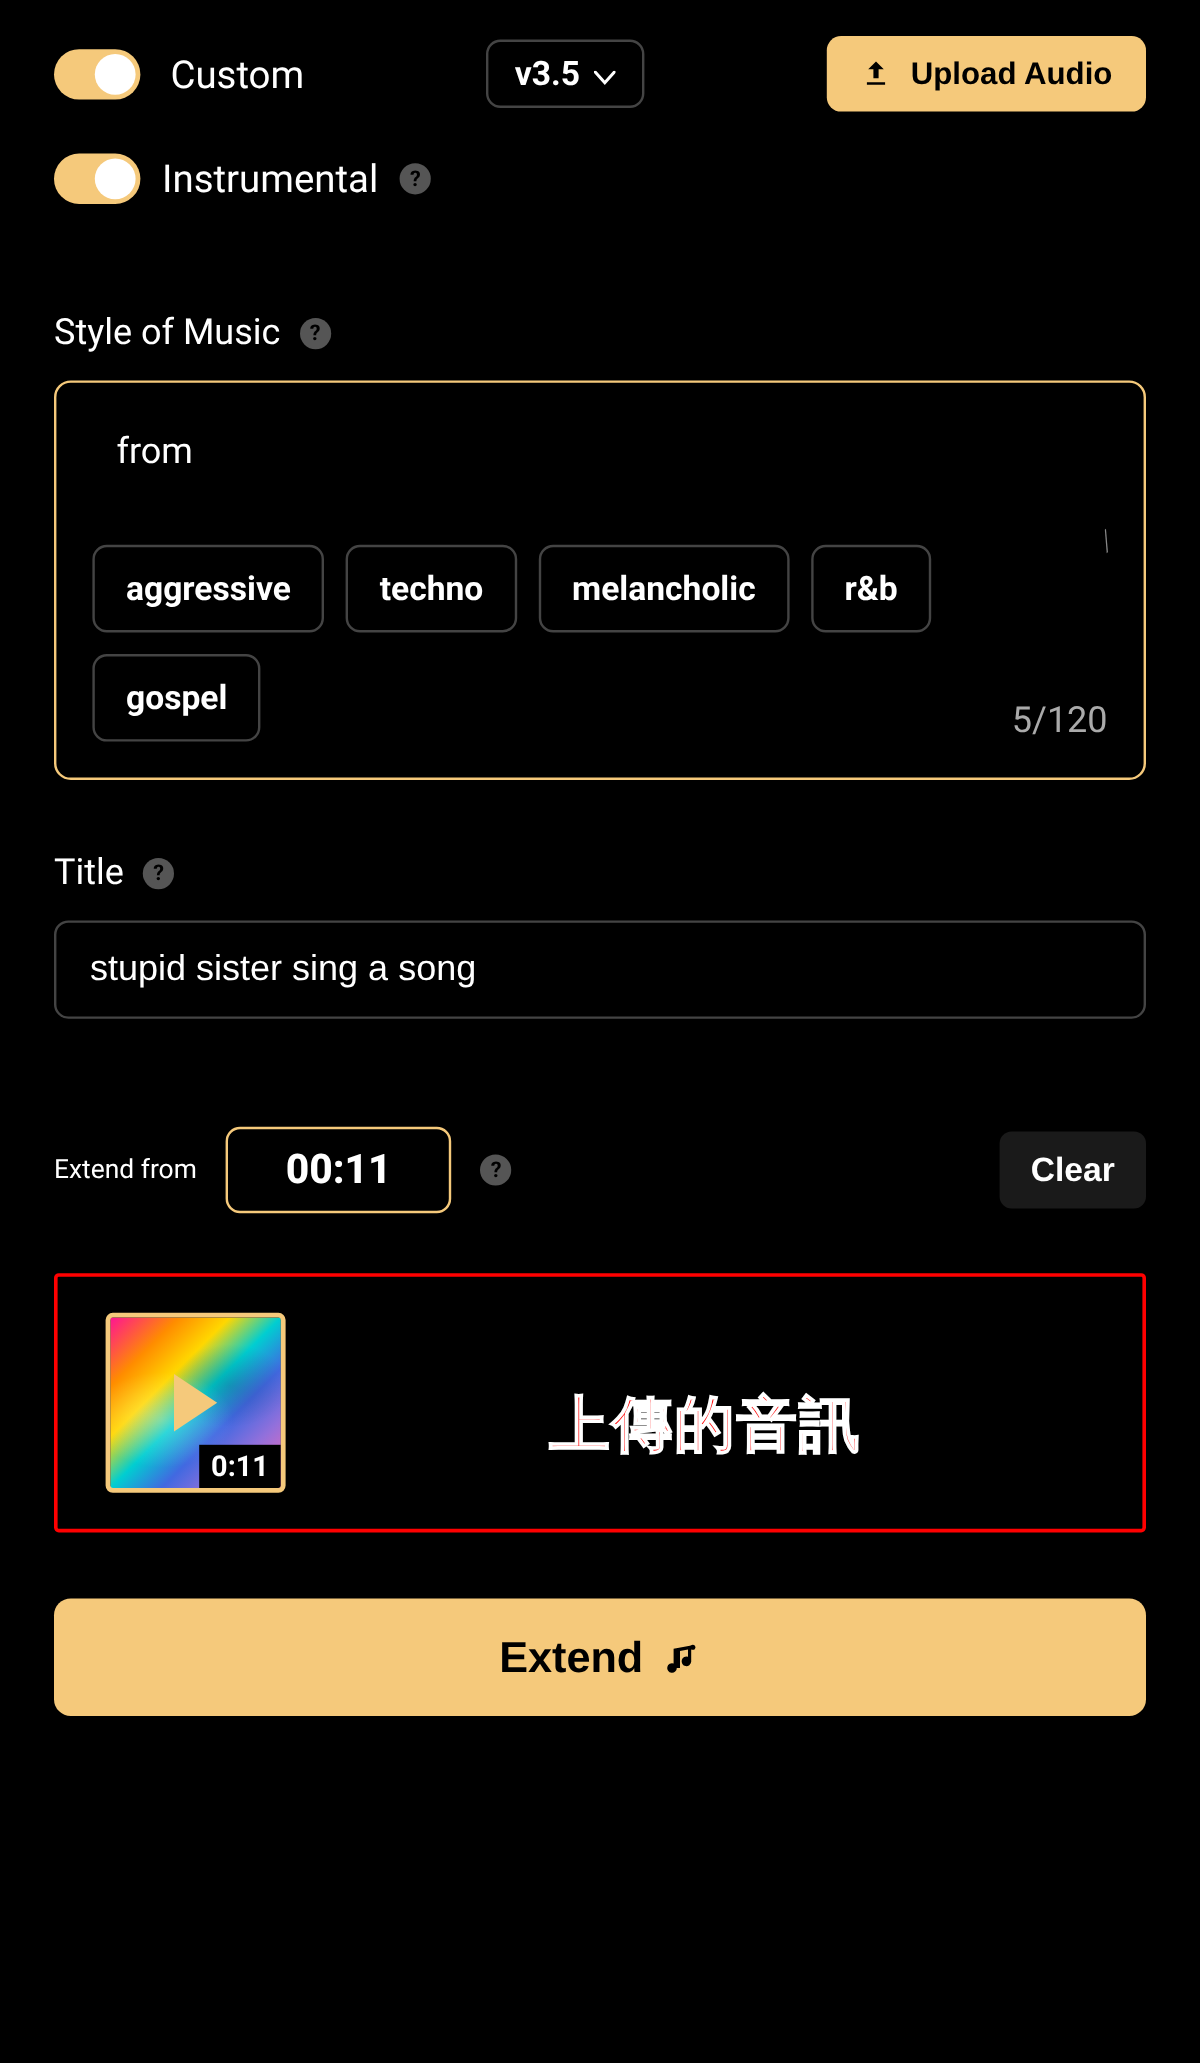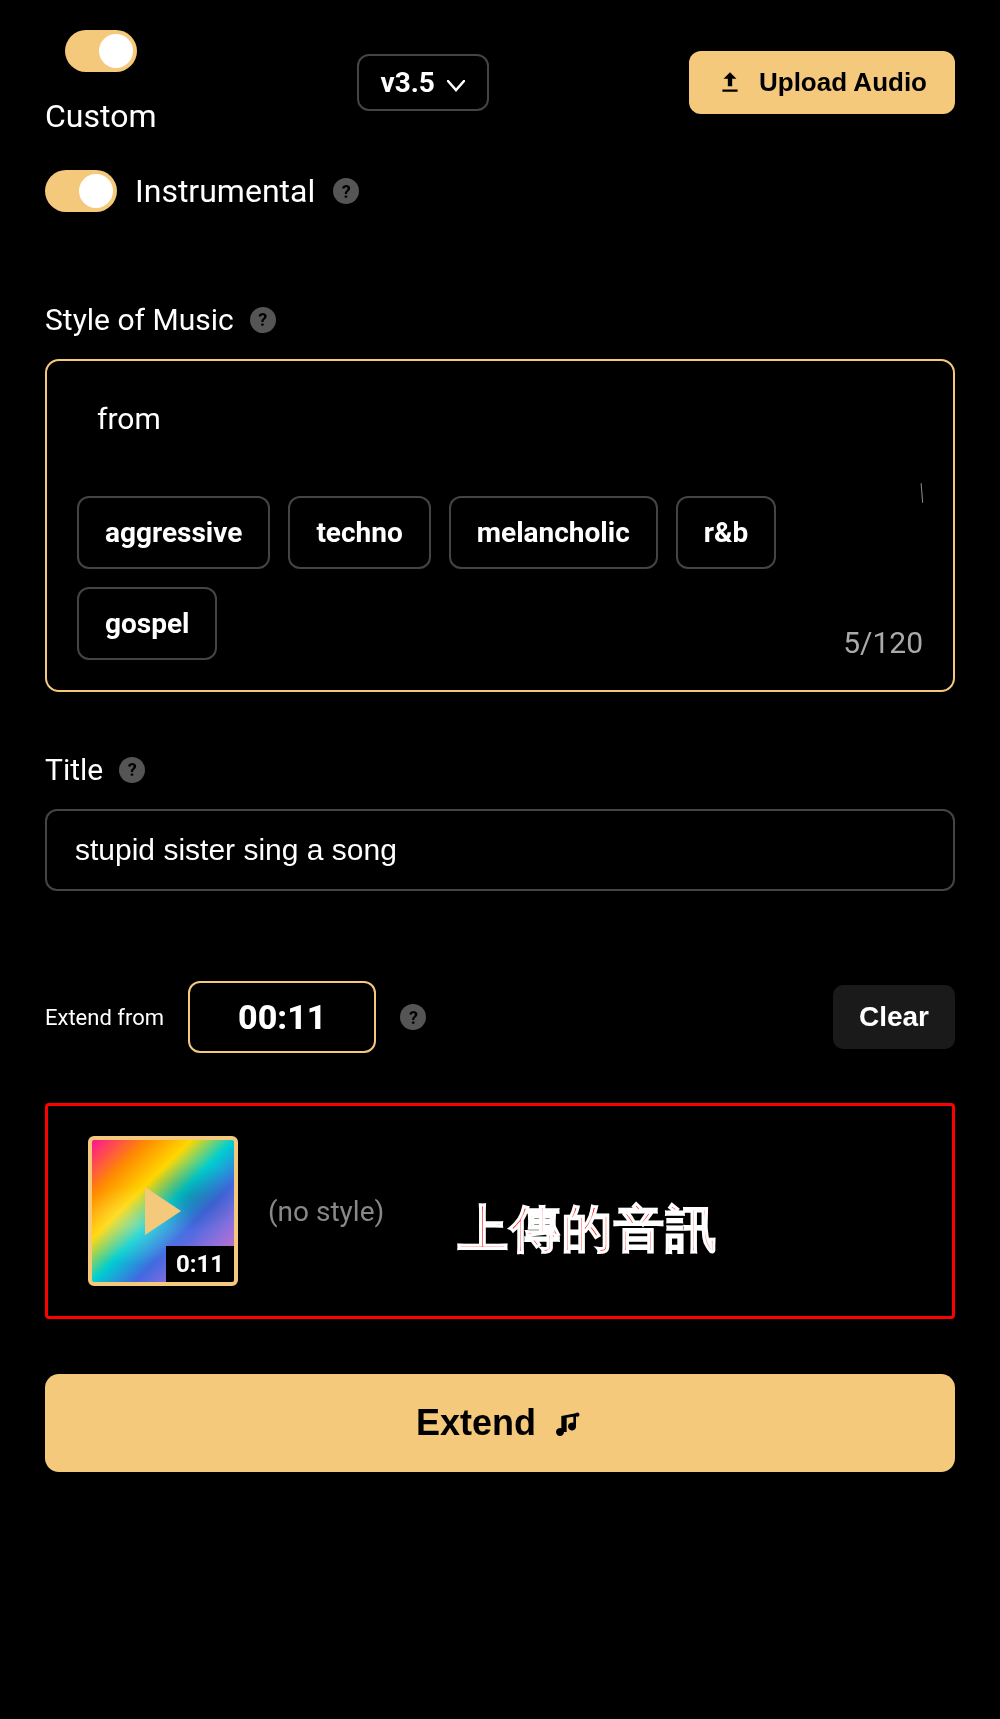--- a/index.html
+++ b/index.html
@@ -21,21 +21,20 @@
       gap: 18px;
     }
     .top-row {
       justify-content: space-between;
       margin-bottom: 35px;
     }
     .toggle-group {
       display: flex;
       align-items: center;
       gap: 25px;
-      flex-direction: column;
     }
     .toggle {
       width: 72px;
       height: 42px;
       background: #f5c97b;
       border-radius: 21px;
       position: relative;
       cursor: pointer;
     }
     .toggle::after {
@@ -377,21 +376,20 @@
 </div>
 
 
 <div class="track-card">
   <div class="thumb">
     <div class="thumb-wave"></div>
     <div class="thumb-play"></div>
     <div class="thumb-time">0:11</div>
   </div>
   <div class="track-info">
-    <span class="track-sub">(no style)</span>
   </div>
   <div class="annotation">上傳的音訊</div>
 </div>
 
 
 <button class="extend-btn">
   <span>Extend</span>
   <span class="music-icon">
     <svg viewBox="0 0 24 24">
         <path d="M9 18a3 3 0 1 1-2-2.83V6l11-2v10.17A3 3 0 1 1 16 11V6.5L11 7.4V18H9z" fill="#000"></path>

